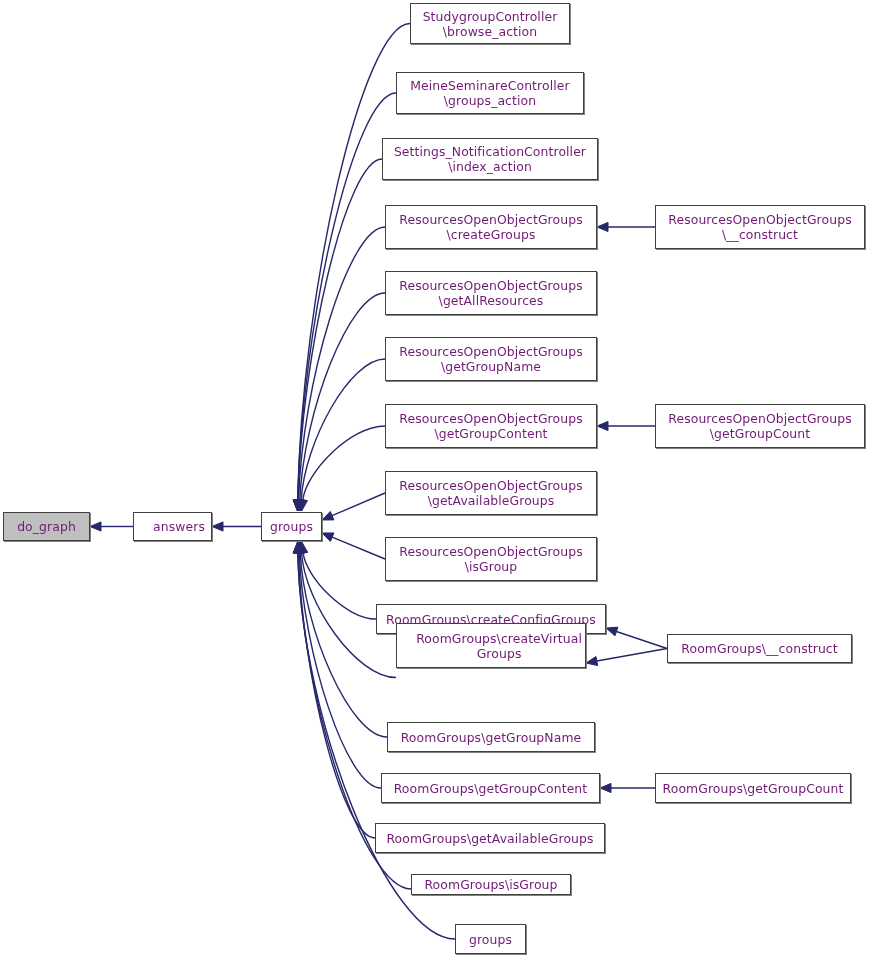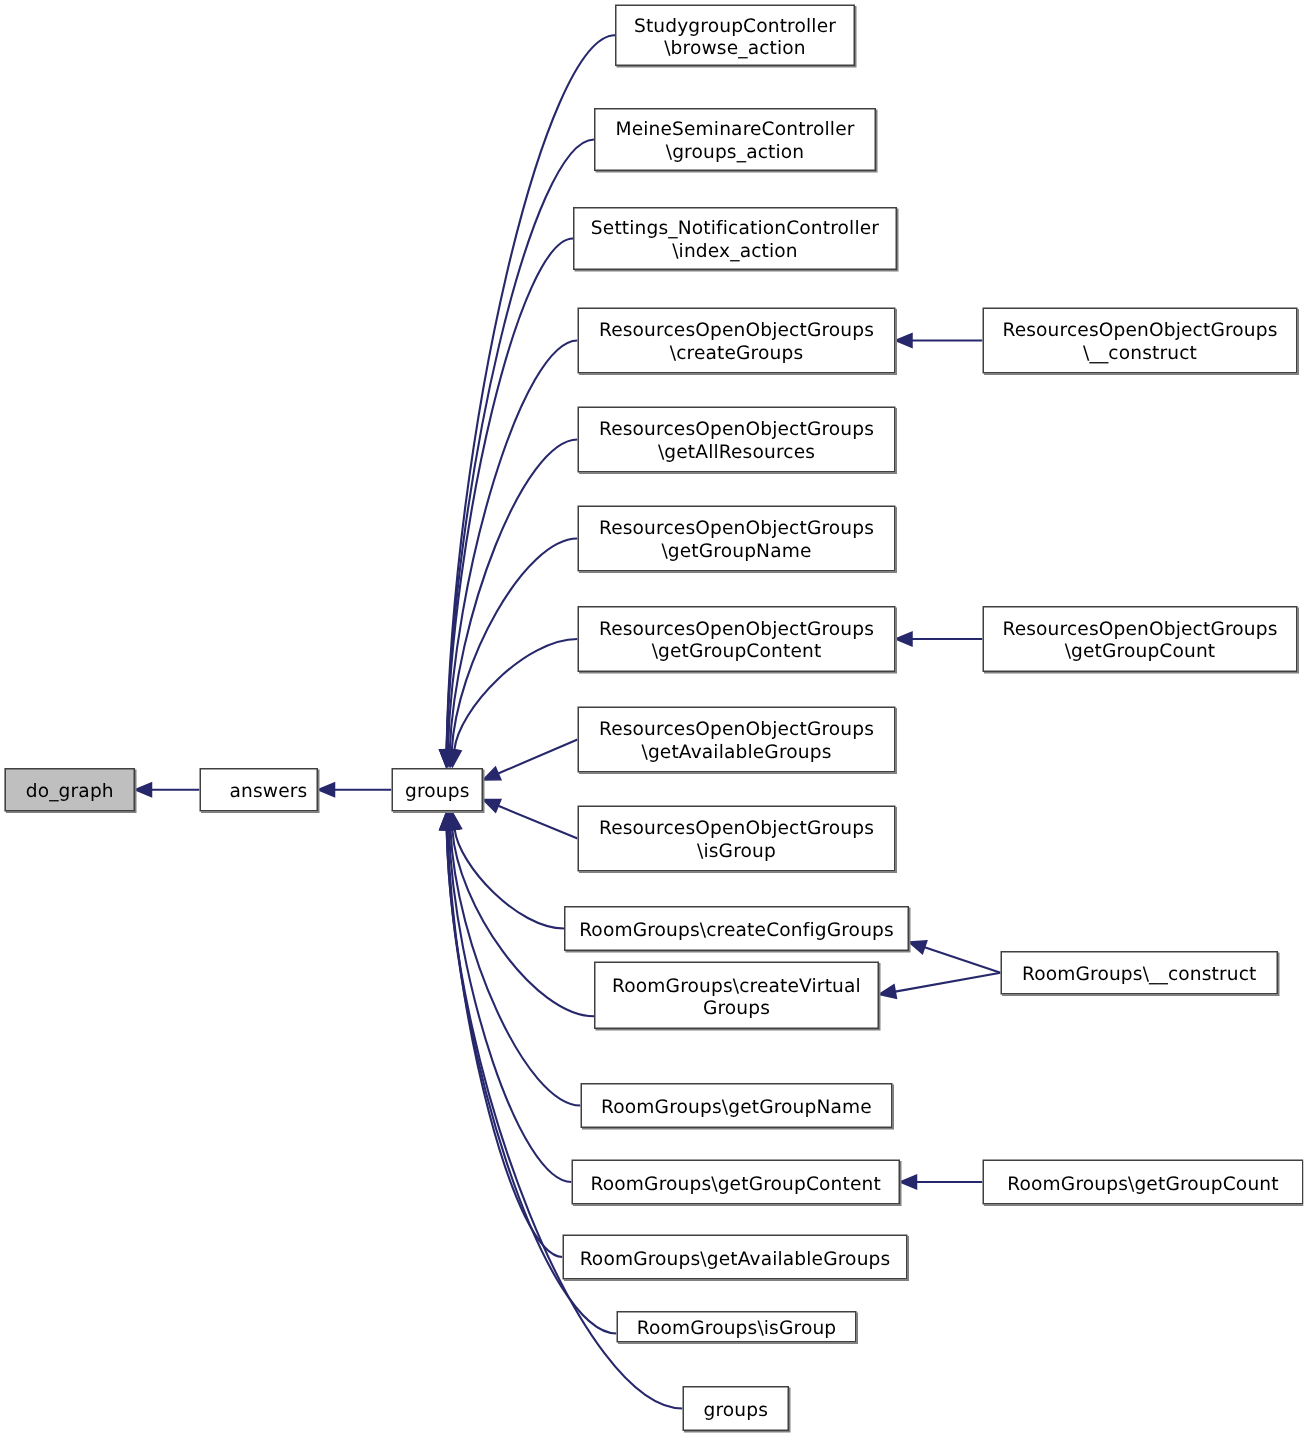--- a/index.html
+++ b/index.html
@@ -21,21 +21,21 @@
     top: 0;
     width: 869px;
     height: 957px;
     pointer-events: none;
   }
   .node {
     position: absolute;
     box-sizing: border-box;
     border: 1px solid #404040;
     background: #ffffff;
-    color: #000000;
+    color: #701a75;
     display: flex;
     align-items: center;
     justify-content: center;
     text-align: center;
     font-size: 12.4px;
     line-height: 15px;
     letter-spacing: 0.1px;
     white-space: pre-line;
     box-shadow: 1px 1px 0 0 #808080;
     cursor: pointer;
@@ -117,27 +117,27 @@
 \getAllResources</span></div>
       <div class="node" style="left: 385px; top: 337px; width: 212px; height: 44px;"><span class="node-label">ResourcesOpenObjectGroups
 \getGroupName</span></div>
       <div class="node" style="left: 385px; top: 404px; width: 212px; height: 44px;"><span class="node-label">ResourcesOpenObjectGroups
 \getGroupContent</span></div>
       <div class="node" style="left: 385px; top: 471px; width: 212px; height: 44px;"><span class="node-label">ResourcesOpenObjectGroups
 \getAvailableGroups</span></div>
       <div class="node" style="left: 385px; top: 537px; width: 212px; height: 44px;"><span class="node-label">ResourcesOpenObjectGroups
 \isGroup</span></div>
       <div class="node" style="left: 376px; top: 604px; width: 230px; height: 30px;"><span class="node-label">RoomGroups\createConfigGroups</span></div>
-      <div class="node" style="left: 396px; top: 641px; width: 190px; height: 45px;"><span class="node-label">RoomGroups\createVirtual
+      <div class="node" style="left: 396px; top: 623px; width: 190px; height: 45px; justify-content: flex-end;"><span class="node-label">RoomGroups\createVirtual
 Groups</span></div>
       <div class="node" style="left: 387px; top: 722px; width: 208px; height: 30px;"><span class="node-label">RoomGroups\getGroupName</span></div>
       <div class="node" style="left: 381px; top: 773px; width: 219px; height: 30px;"><span class="node-label">RoomGroups\getGroupContent</span></div>
       <div class="node" style="left: 375px; top: 823px; width: 230px; height: 30px; text-align: center;"><span class="node-label">RoomGroups\getAvailableGroups</span></div>
       <div class="node" style="left: 411px; top: 874px; width: 160px; height: 21px;"><span class="node-label">RoomGroups\isGroup</span></div>
       <div class="node" style="left: 455px; top: 924px; width: 71px; height: 30px;"><span class="node-label">groups</span></div>
       <div class="node" style="left: 655px; top: 205px; width: 210px; height: 44px;"><span class="node-label">ResourcesOpenObjectGroups
 \__construct</span></div>
       <div class="node" style="left: 655px; top: 404px; width: 210px; height: 44px;"><span class="node-label">ResourcesOpenObjectGroups
 \getGroupCount</span></div>
       <div class="node" style="left: 667px; top: 634px; width: 185px; height: 29px; align-items: center;"><span class="node-label">RoomGroups\__construct</span></div>
-      <div class="node" style="left: 655px; top: 773px; width: 214px; height: 30px;"><span class="node-label">RoomGroups\getGroupCount</span></div>
+      <div class="node" style="left: 655px; top: 773px; width: 196px; height: 30px;"><span class="node-label">RoomGroups\getGroupCount</span></div>
     </div>
 </div>
 
 </body></html>

